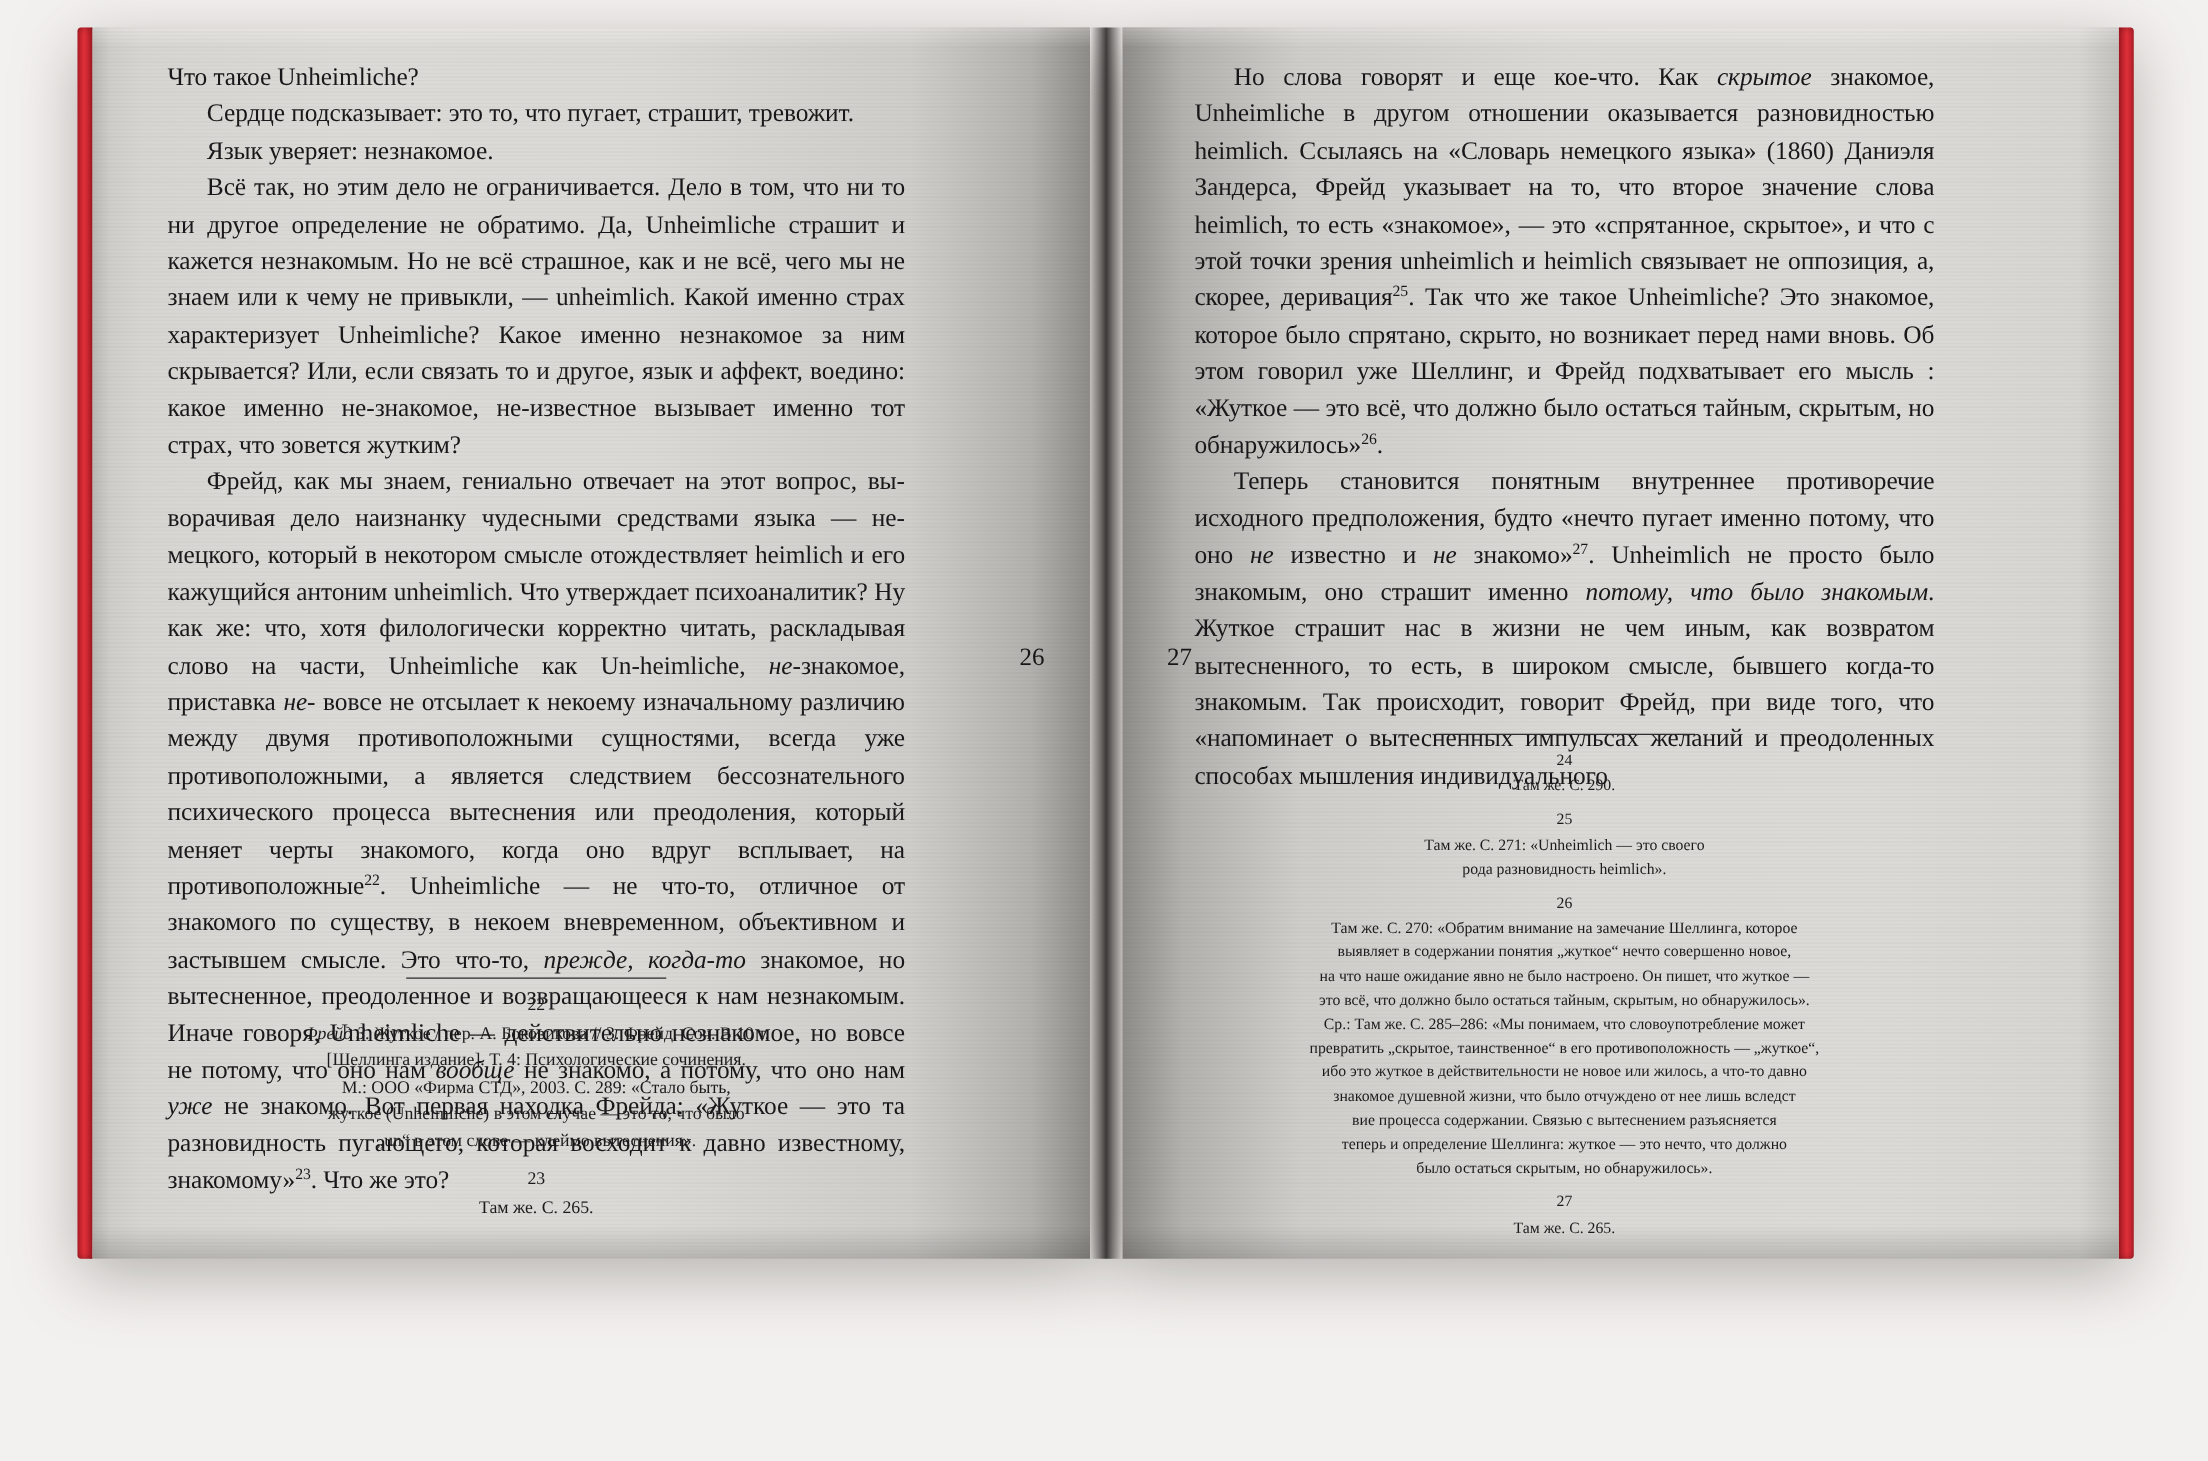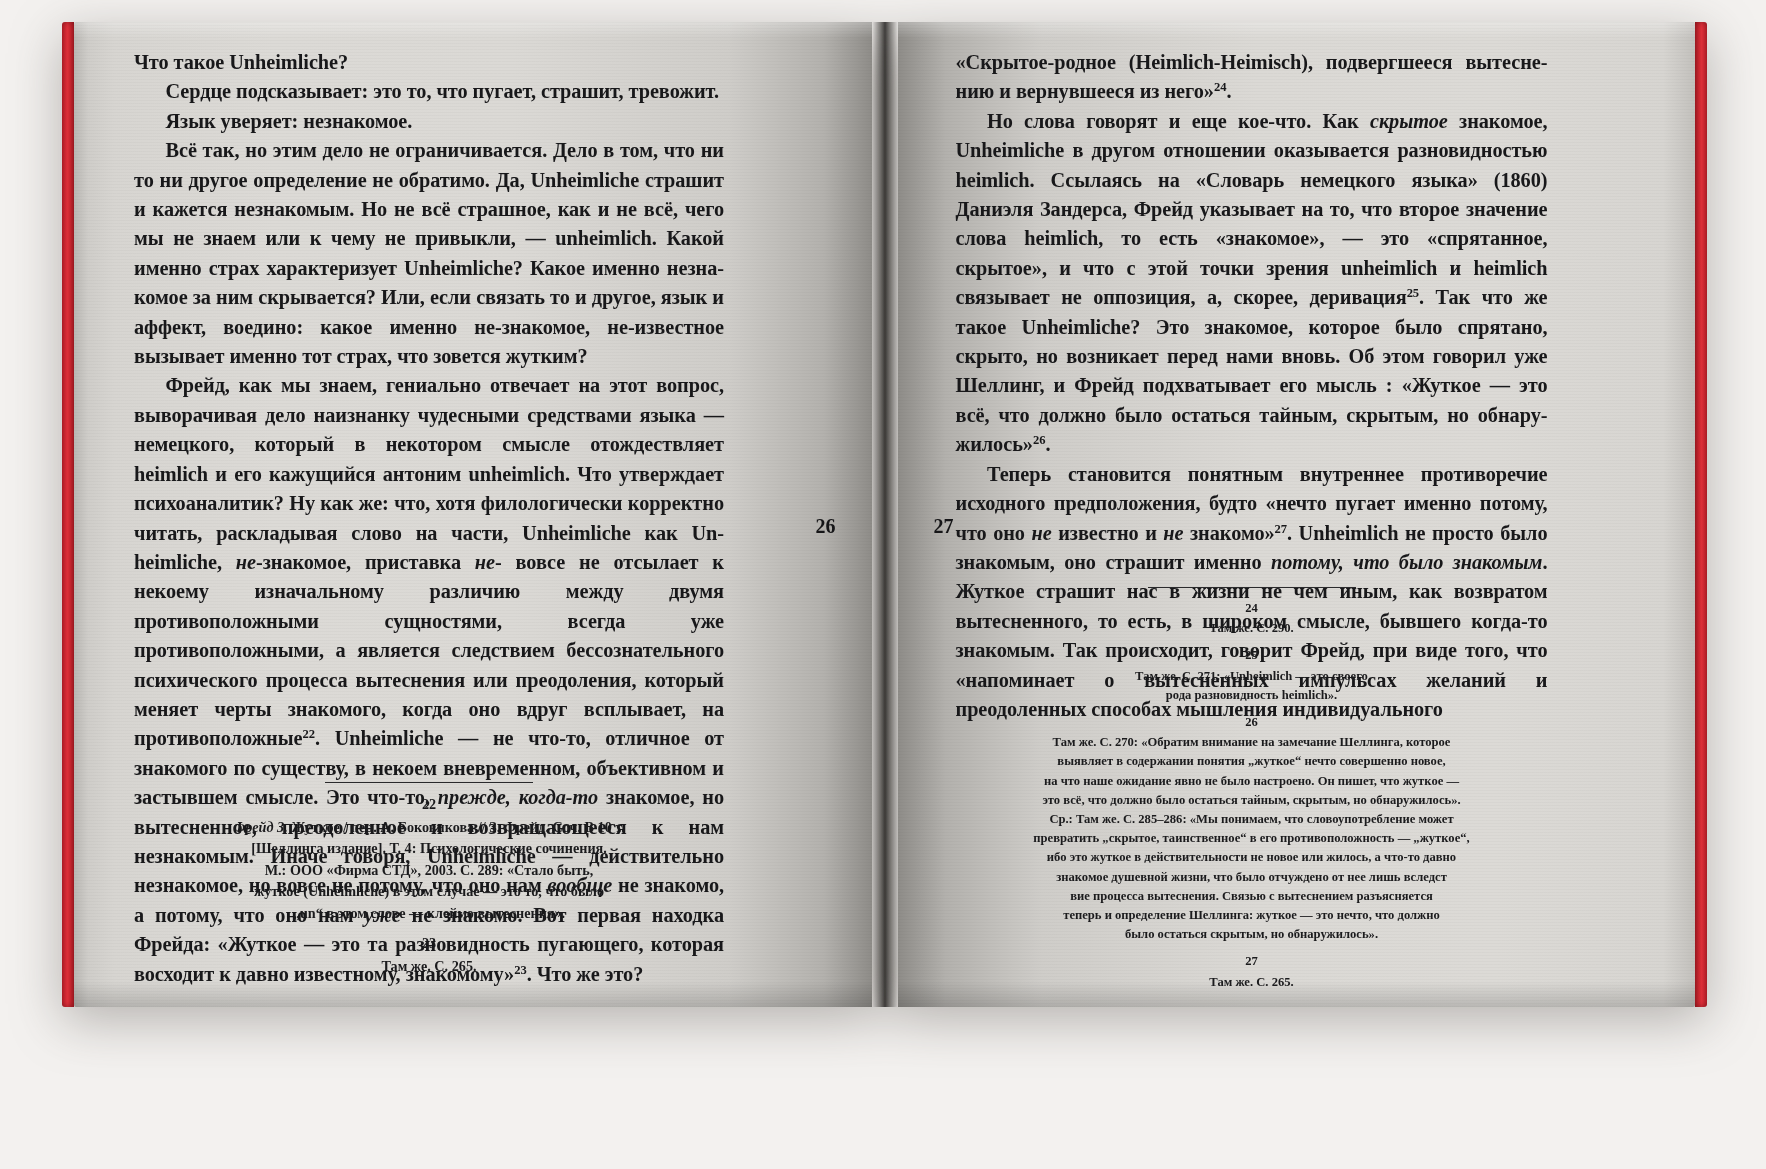--- a/index.html
+++ b/index.html
@@ -14,21 +14,20 @@
     overflow: hidden;
     font-family: "Liberation Serif", "DejaVu Serif", serif;
   }
 
   #book {
     position: absolute;
     left: 0; top: 0;
     width: 1766px;
     height: 1169px;
     background: #f3f1ef;
-    font-weight: bold;
   }
 
   
   .book-body {
     position: absolute;
     left: 62px;
     top: 22px;
     width: 1645px;
     height: 985px;
     display: flex;
@@ -217,21 +216,20 @@
 
       <div class="folio">26</div>
     </div>
 
     <div class="gutter"></div>
 
     <div class="page right">
       <div class="grain"></div>
 
       <div class="textblock">
-        <p><span>«Скрытое-родное (Heimlich-Heimisch), подвергшееся вытесне­нию и вернувшееся из него»</span><sup>24</sup><span>.</span></p>
         <p class="indent"><span>Но слова говорят и еще кое-что. Как </span><i>скрытое</i><span> знакомое, Unheimliche в другом отношении оказывается разновид­ностью heimlich. Ссылаясь на «Словарь немецкого языка» (1860) Даниэля Зандерса, Фрейд указывает на то, что второе значение слова heimlich, то есть «знакомое», — это «спрятан­ное, скрытое», и что с этой точки зрения unheimlich и heimlich связывает не оппозиция, а, скорее, деривация</span><sup>25</sup><span>. Так что же такое Unheimliche? Это знакомое, которое было спрятано, скрыто, но возникает перед нами вновь. Об этом говорил уже Шеллинг, и Фрейд подхватывает его мысль : «Жуткое — это всё, что должно было остаться тайным, скрытым, но обнару­жилось»</span><sup>26</sup><span>.</span></p>
         <p class="indent"><span>Теперь становится понятным внутреннее противоречие исходного предположения, будто «нечто пугает именно по­тому, что оно </span><i>не</i><span> известно и </span><i>не</i><span> знакомо»</span><sup>27</sup><span>. Unheimlich не про­сто было знакомым, оно страшит именно </span><i>потому, что было знакомым</i><span>. Жуткое страшит нас в жизни не чем иным, как возвратом вытесненного, то есть, в широком смысле, быв­шего когда-то знакомым. Так происходит, говорит Фрейд, при виде того, что «напоминает о вытесненных импульсах жела­ний и преодоленных способах мышления индивидуального</span></p>
       </div>
 
       <div class="footnotes">
         <div class="fn-rule"></div>
 
         <div class="fn-num">24</div>
         <p class="fn-line">Там же. С. 290.</p>
 
@@ -241,21 +239,21 @@
 
         <div class="fn-num">26</div>
         <p class="fn-line">Там же. С. 270: «Обратим внимание на замечание Шеллинга, которое</p>
         <p class="fn-line">выявляет в содержании понятия „жуткое“ нечто совершенно новое,</p>
         <p class="fn-line">на что наше ожидание явно не было настроено. Он пишет, что жуткое —</p>
         <p class="fn-line">это всё, что должно было остаться тайным, скрытым, но обнаружилось».</p>
         <p class="fn-line">Ср.: Там же. С. 285–286: «Мы понимаем, что словоупотребление может</p>
         <p class="fn-line">превратить „скрытое, таинственное“ в его противоположность — „жуткое“,</p>
         <p class="fn-line">ибо это жуткое в действительности не новое или жилось, а что-то давно</p>
         <p class="fn-line">знакомое душевной жизни, что было отчуждено от нее лишь вследст­</p>
-        <p class="fn-line">вие процесса вытеснения. Связью с вытеснением разъясняется</p>
+        <p class="fn-line">вие процесса содержании. Связью с вытеснением разъясняется</p>
         <p class="fn-line">теперь и определение Шеллинга: жуткое  — это нечто, что должно</p>
         <p class="fn-line">было остаться скрытым, но обнаружилось».</p>
 
         <div class="fn-num">27</div>
         <p class="fn-line">Там же. С. 265.</p>
       </div>
 
       <div class="folio">27</div>
     </div>
 

